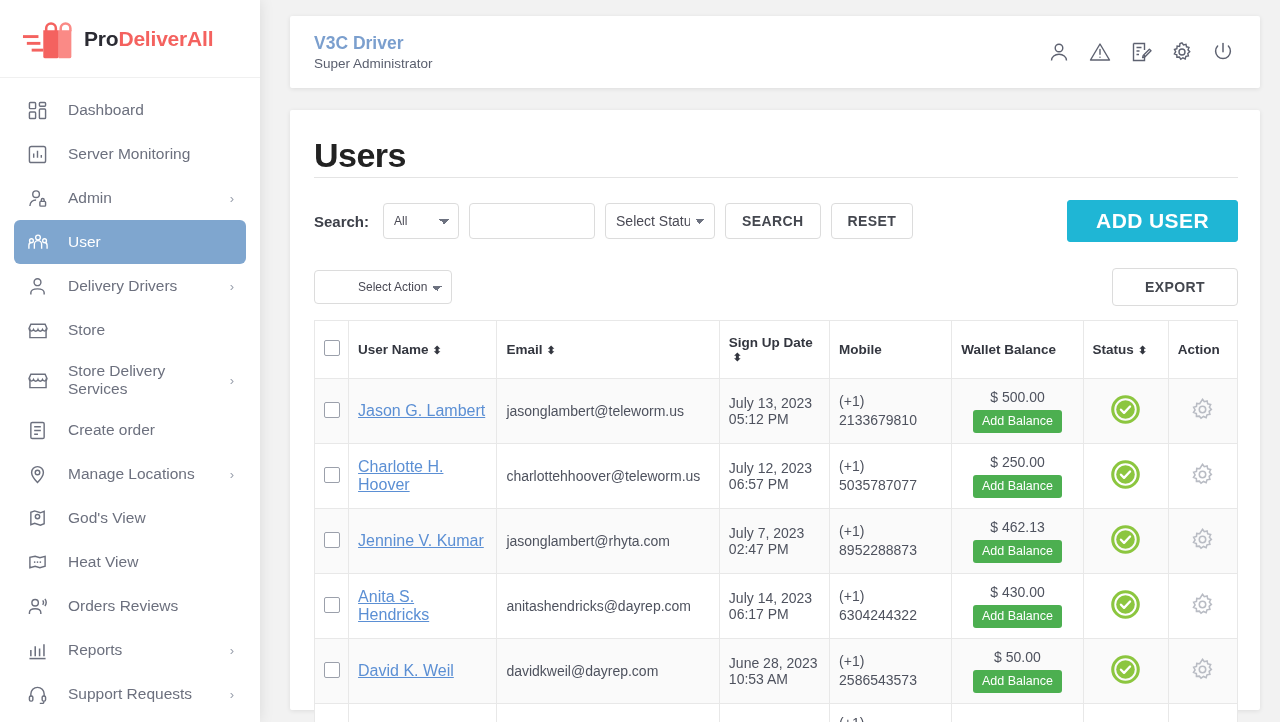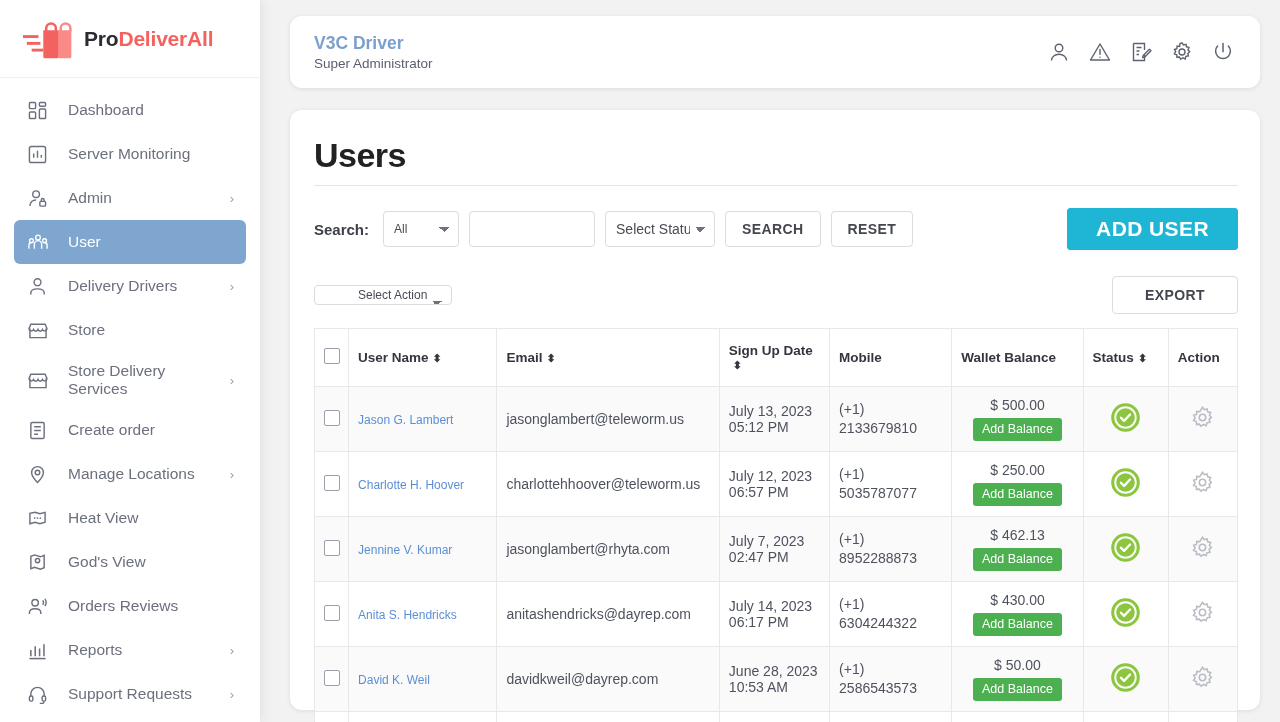--- a/index.html
+++ b/index.html
@@ -59,39 +59,39 @@
 
   
   .main {
     flex: 1; height: 722px;
     background: #f2f2f2;
     padding: 16px 20px 0 30px;
     overflow: hidden;
   }
   .card {
     background: #fff;
-    border-radius: 12px;
+    border-radius: 2px;
     box-shadow: 0 1px 5px rgba(0,0,0,.09);
   }
   .topbar {
     height: 72px;
     display: flex; align-items: center;
     padding: 0 26px 0 24px;
     margin-bottom: 22px;
   }
   .topbar-titles { flex: 1; }
   .tb-title { color: #7b9fce; font-size: 17.5px; font-weight: bold; line-height: 1.25; }
   .tb-sub { color: #5a5f6e; font-size: 13.5px; margin-top: 1px; }
   .tb-icons { display: flex; align-items: center; gap: 19px; }
   .tb-icons svg { display: block; color: #5d6170; cursor: pointer; }
 
   .content { padding: 26px 22px 0 24px; height: 600px; }
   .page-title {
     font-size: 34px; color: #222; font-weight: bold;
-    letter-spacing: -0.5px; padding-bottom: 10px;
+    letter-spacing: -0.5px; padding-bottom: 2px;
     border-bottom: 1px solid #e4e4e4;
     margin-bottom: 22px;
   }
   .filters { display: flex; align-items: center; }
   .filters-left { display: flex; align-items: center; gap: 10px; }
   .search-label { font-size: 15px; font-weight: bold; color: #3d4049; margin-right: 4px; }
   .ctl {
     height: 36px;
     border: 1px solid #dcdcdc;
     border-radius: 4px;
@@ -120,21 +120,21 @@
     font-size: 14px; font-weight: bold; letter-spacing: .4px;
     cursor: pointer; font-family: "Liberation Sans", sans-serif;
   }
   .btn-primary {
     background: #1fb6d5; border-color: #1fb6d5; color: #fff;
     height: 42px; padding: 0 28px; font-size: 21px; border-radius: 3px;
   }
   .filters-right { margin-left: auto; }
 
   .actions-row { display: flex; align-items: center; margin: 26px 0 14px 0; }
-  .sel-action { width: 138px; height: 20px; padding-left: 43px; }
+  .sel-action { width: 138px; height: 34px; padding-left: 43px; }
   .btn-export { margin-left: auto; height: 38px; padding: 0 32px; }
 
   
   .tbl-wrap { overflow: hidden; }
   table.users { border-collapse: collapse; width: 100%; table-layout: fixed; }
   table.users th, table.users td {
     border: 1px solid #e8e8e8;
     vertical-align: middle;
     padding: 10px 9px;
   }
@@ -155,21 +155,21 @@
   th.c-wal, td.c-wal, th.c-sts, td.c-sts, th.c-act, td.c-act { text-align: center; }
 
   .sort-ico { display: inline-block; margin-left: 4px; font-size: 11px; line-height: 1; color: #33363f; vertical-align: middle; }
   .chk {
     width: 16px; height: 16px; border: 1.5px solid #9ba0ab;
     border-radius: 2px; display: inline-block; background: #fff; cursor: pointer;
   }
   tbody td { font-size: 14px; color: #4e525e; height: 58px; }
   tbody tr:nth-child(odd) td { background: #fafafa; }
   tbody tr:nth-child(even) td { background: #ffffff; }
-  .uname { color: #5b8fd4; cursor: pointer; font-size: 12px; }
+  .uname { color: #5b8fd4; text-decoration: underline; cursor: pointer; font-size: 16px; }
   .date-l2 { display: block; }
   .mob-cell { line-height: 1.35; }
   .wal-amt { font-size: 14px; color: #4e525e; }
   .btn-bal {
     display: inline-block; margin-top: 5px;
     background: #4caf50; color: #fff;
     font-size: 12.5px; border-radius: 3px;
     padding: 4px 9px 5px 9px; cursor: pointer;
     border: none; font-family: "Liberation Sans", sans-serif;
   }
@@ -299,37 +299,37 @@
               <circle cx="10" cy="7.9" r="2.4"></circle>
           </svg>
         </span>
         <span class="nav-label">Manage Locations</span>
         <span class="nav-caret">›</span>
       </div>
 
       <div class="nav-item">
         <span class="nav-ico">
           <svg width="19" height="19" viewBox="0 0 20 20" fill="none" stroke="currentColor" stroke-width="1.5">
+            <path d="M3 3.5v13l4-1.5 6 2 4-1.5v-13l-4 1.5-6-2z"></path>
+              <circle cx="10" cy="8" r="2.3"></circle>
+          </svg>
+        </span>
+        <span class="nav-label">God's View</span>
+      </div>
+
+      <div class="nav-item">
+        <span class="nav-ico">
+          <svg width="19" height="19" viewBox="0 0 20 20" fill="none" stroke="currentColor" stroke-width="1.5">
             <path d="M2 4.5v11l5.5-1.5 5 1.5L18 14V3.5L12.5 5l-5-1.5z"></path>
             <circle cx="7" cy="9.5" r=".9" fill="currentColor" stroke="none"></circle>
             <circle cx="10" cy="9.5" r=".9" fill="currentColor" stroke="none"></circle>
             <circle cx="13" cy="9.5" r=".9" fill="currentColor" stroke="none"></circle>
           </svg>
         </span>
         <span class="nav-label">Heat View</span>
-      </div>
-
-      <div class="nav-item">
-        <span class="nav-ico">
-          <svg width="19" height="19" viewBox="0 0 20 20" fill="none" stroke="currentColor" stroke-width="1.5">
-            <path d="M3 3.5v13l4-1.5 6 2 4-1.5v-13l-4 1.5-6-2z"></path>
-              <circle cx="10" cy="8" r="2.3"></circle>
-          </svg>
-        </span>
-        <span class="nav-label">God's View</span>
       </div>
 
       <div class="nav-item">
         <span class="nav-ico">
           <svg width="19" height="19" viewBox="0 0 20 20" fill="none" stroke="currentColor" stroke-width="1.5">
             <circle cx="7.5" cy="6" r="3.4"></circle>
               <path d="M1.5 18v-1.4c0-2.6 2.7-4.2 6-4.2s6 1.6 6 4.2V18"></path>
             <path d="M15.5 3.5c1 1.4 1 3.3 0 4.7M17.8 2c1.6 2.2 1.6 5.3 0 7.5"></path>
           </svg>
         </span>

